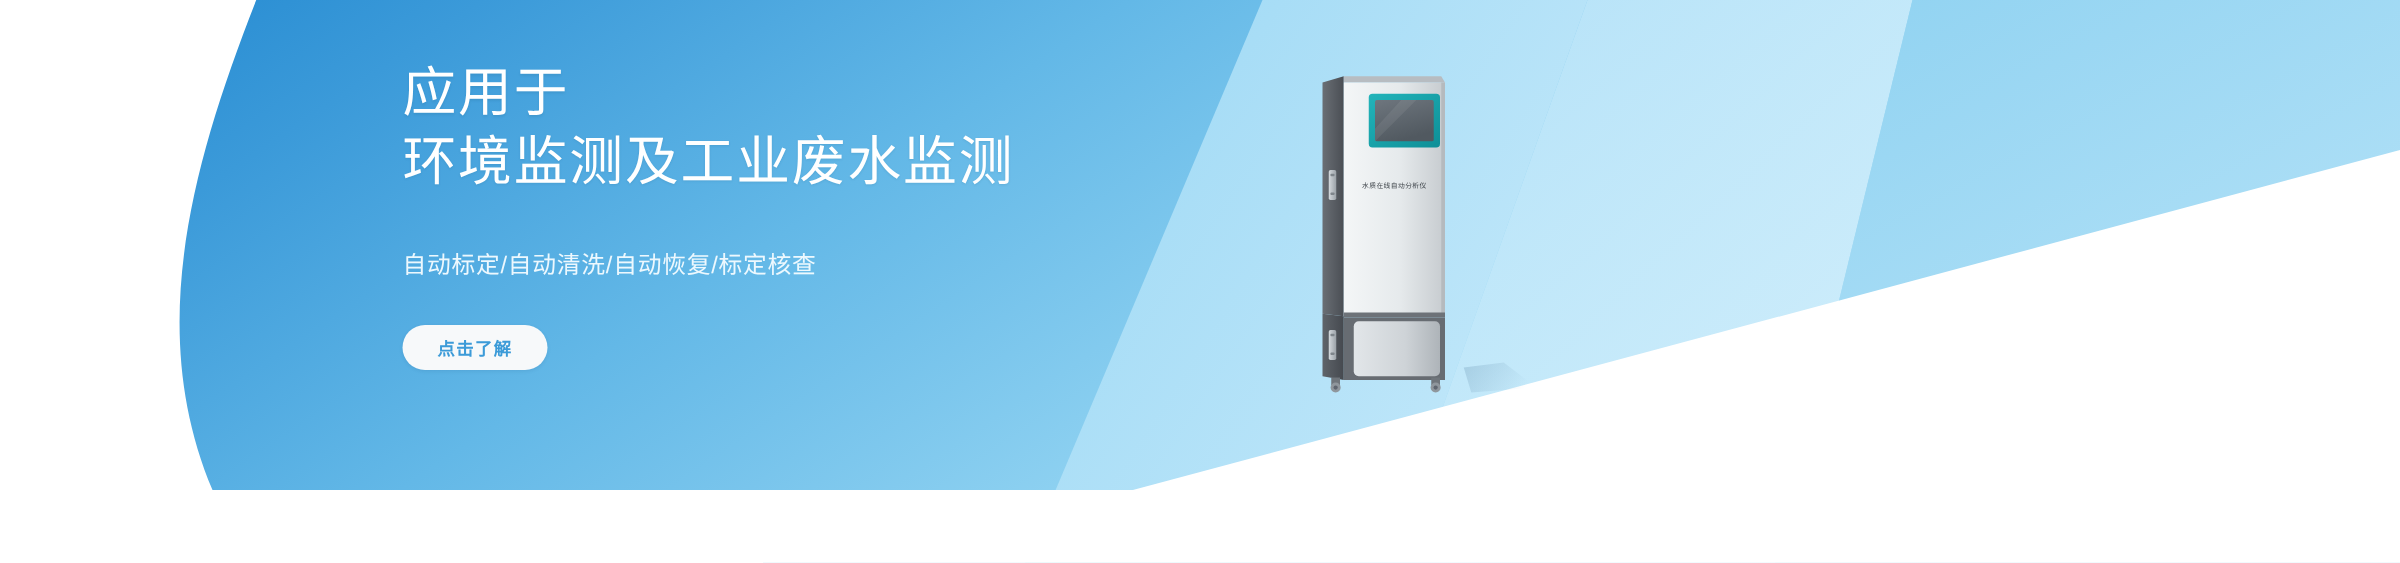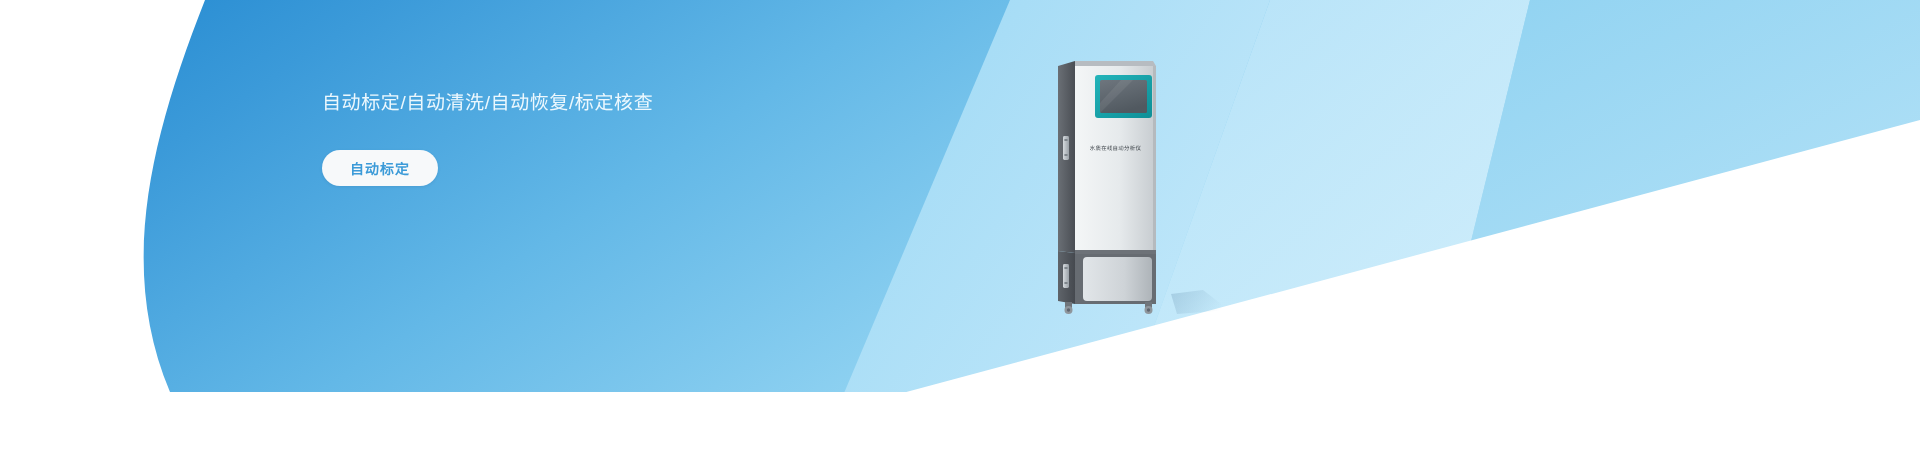--- a/index.html
+++ b/index.html
@@ -103,24 +103,28 @@
     <polygon points="1920,120 1920,450 690,450" fill="#ffffff"></polygon>
 
     <rect x="0" y="392" width="1920" height="58" fill="#ffffff"></rect>
 
     <path d="M0,0 L205,0 C150,140 118,268 170,392 L0,392 Z" fill="#ffffff"></path>
     <path d="M205,0 C150,140 118,268 170,392 L0,392 L0,450 L0,450" fill="none"></path>
   </svg>
 
   <div class="copy">
 
+    <div class="headline">
+      <span class="l1">应用于</span>
+      <span class="l2">环境监测及工业废水监测</span>
+    </div>
 
     <div class="subtitle">自动标定/自动清洗/自动恢复/标定核查</div>
 
-    <button class="cta" type="button">自动标定</button>
+    <button class="cta" type="button">点击了解</button>
   </div>
 
   <div class="product">
     <svg viewBox="0 0 150 260" preserveAspectRatio="xMidYMid meet" aria-hidden="true">
       <defs>
         <linearGradient id="pFront" x1="0" y1="0" x2="1" y2="0">
           <stop offset="0" stop-color="#f4f6f7"></stop>
           <stop offset="0.55" stop-color="#e6eaec"></stop>
           <stop offset="1" stop-color="#c6cbcf"></stop>
         </linearGradient>

